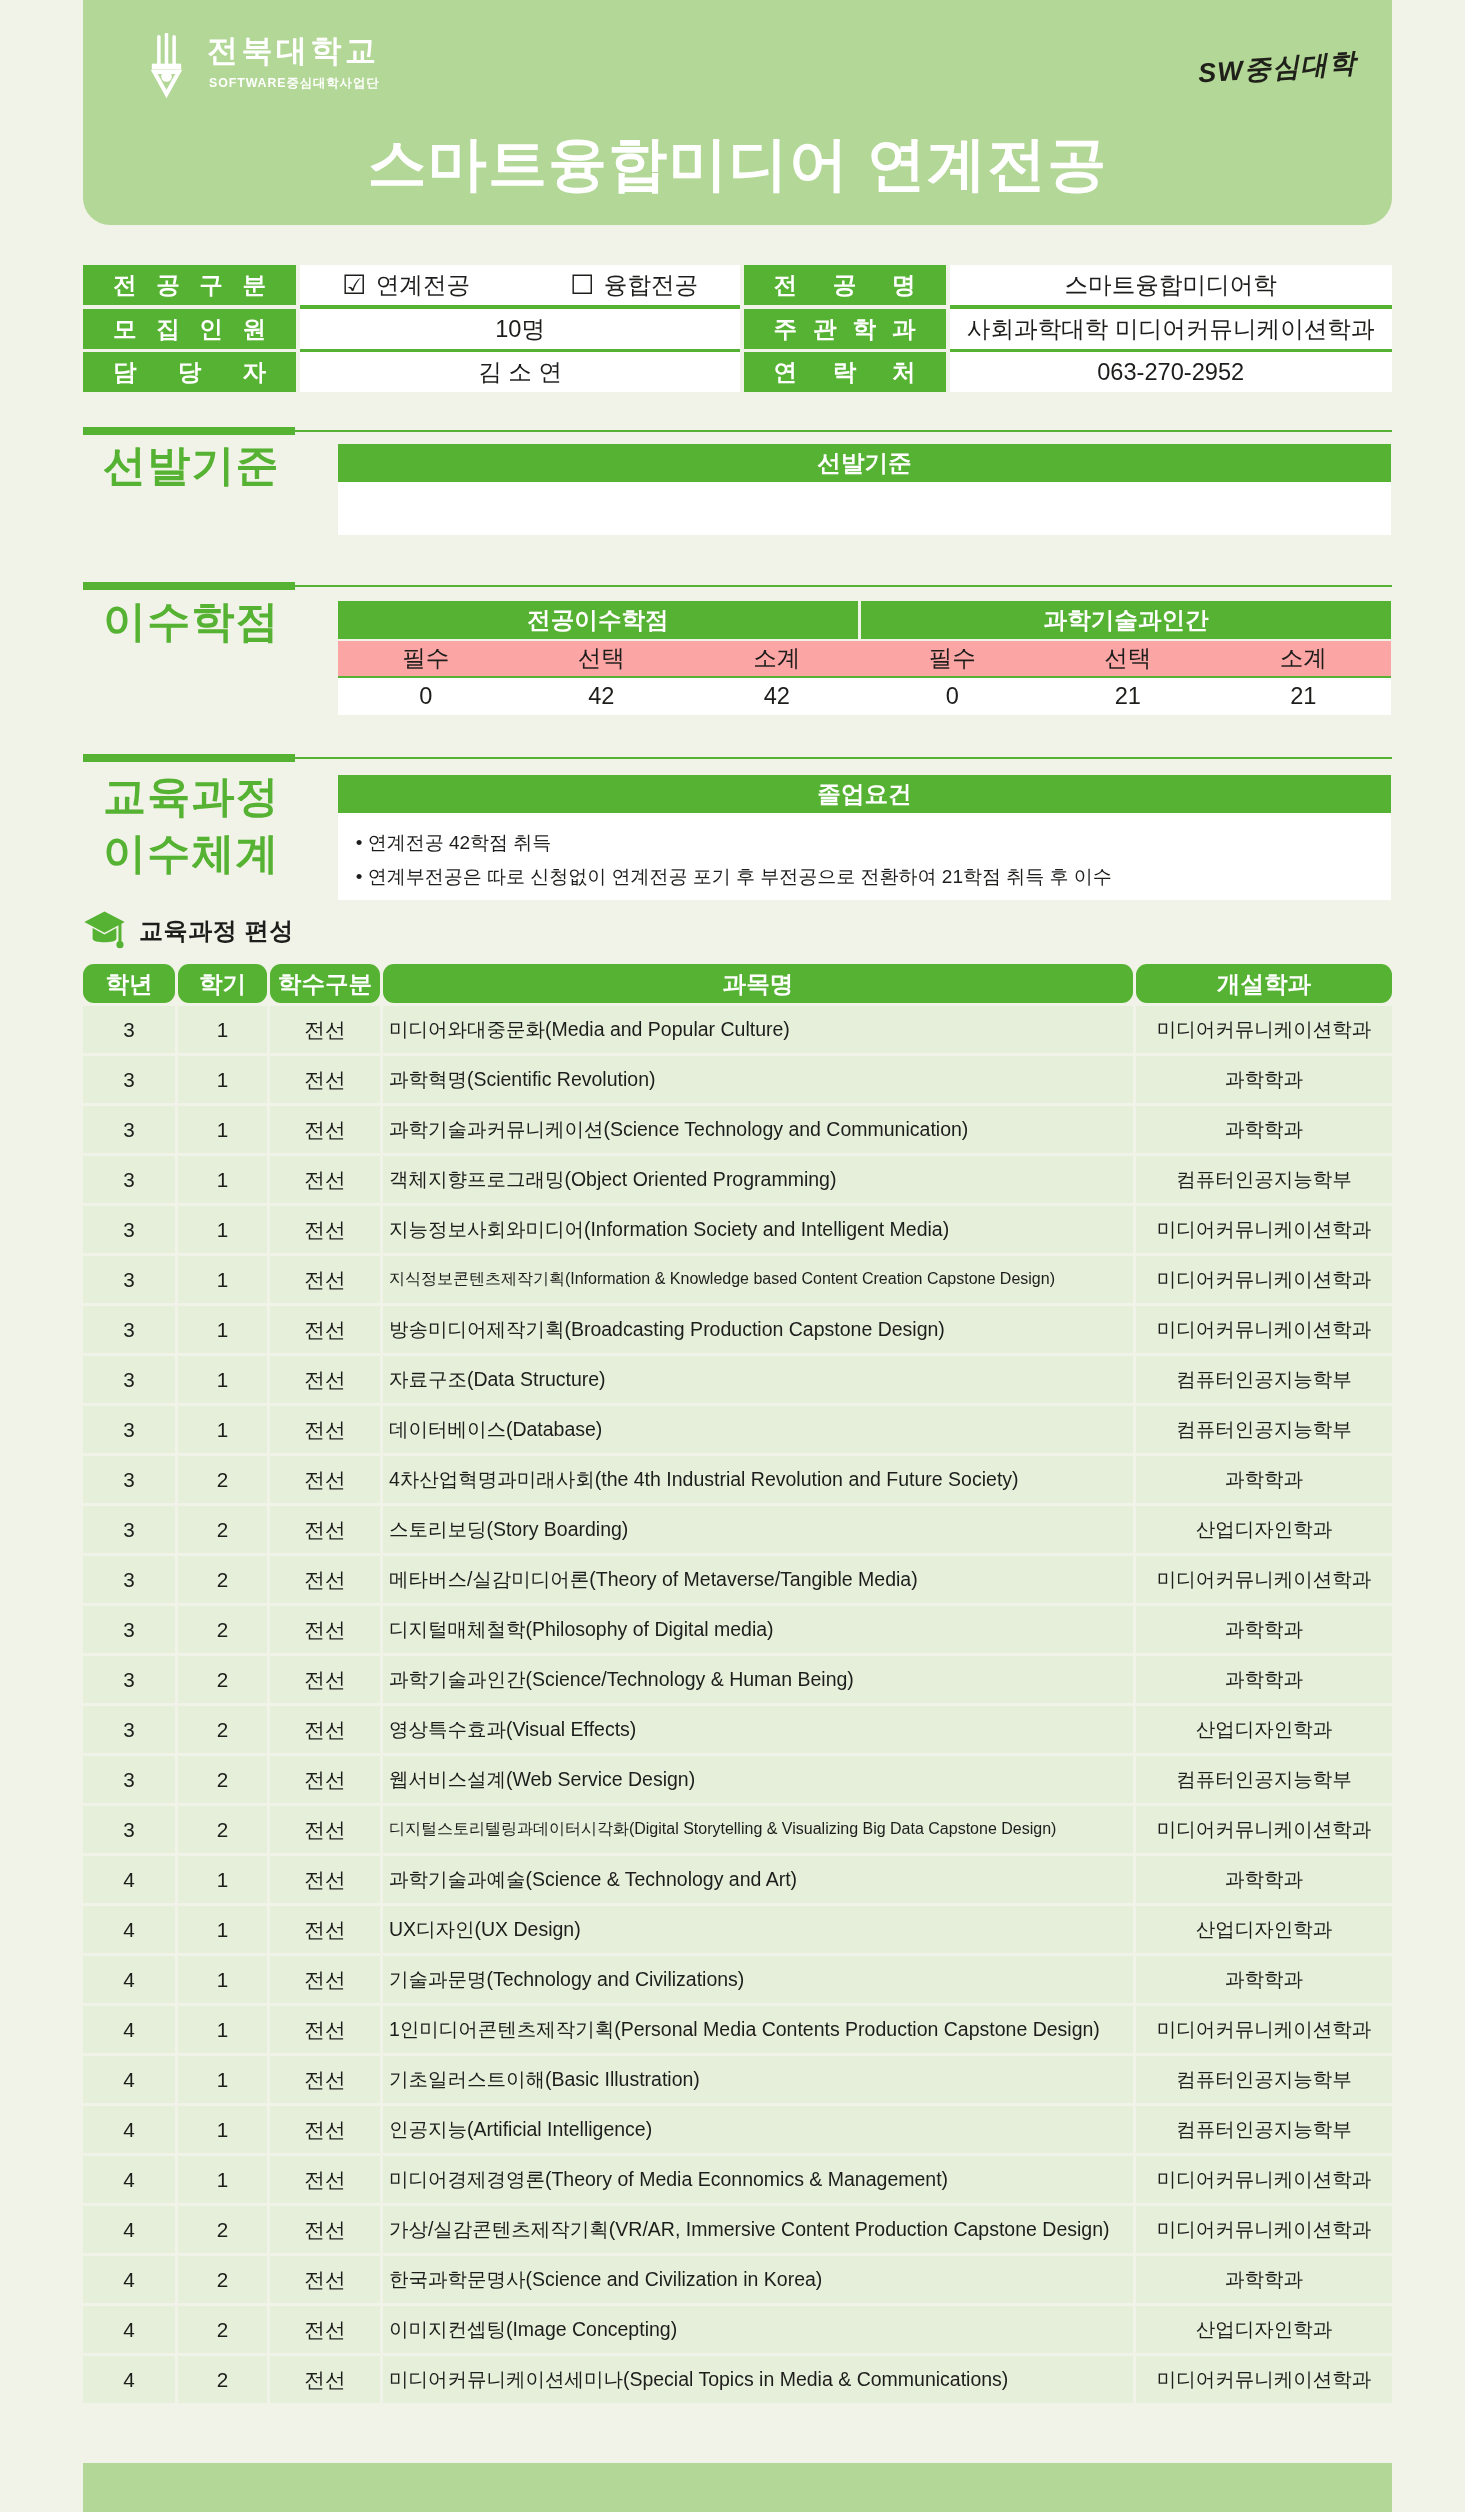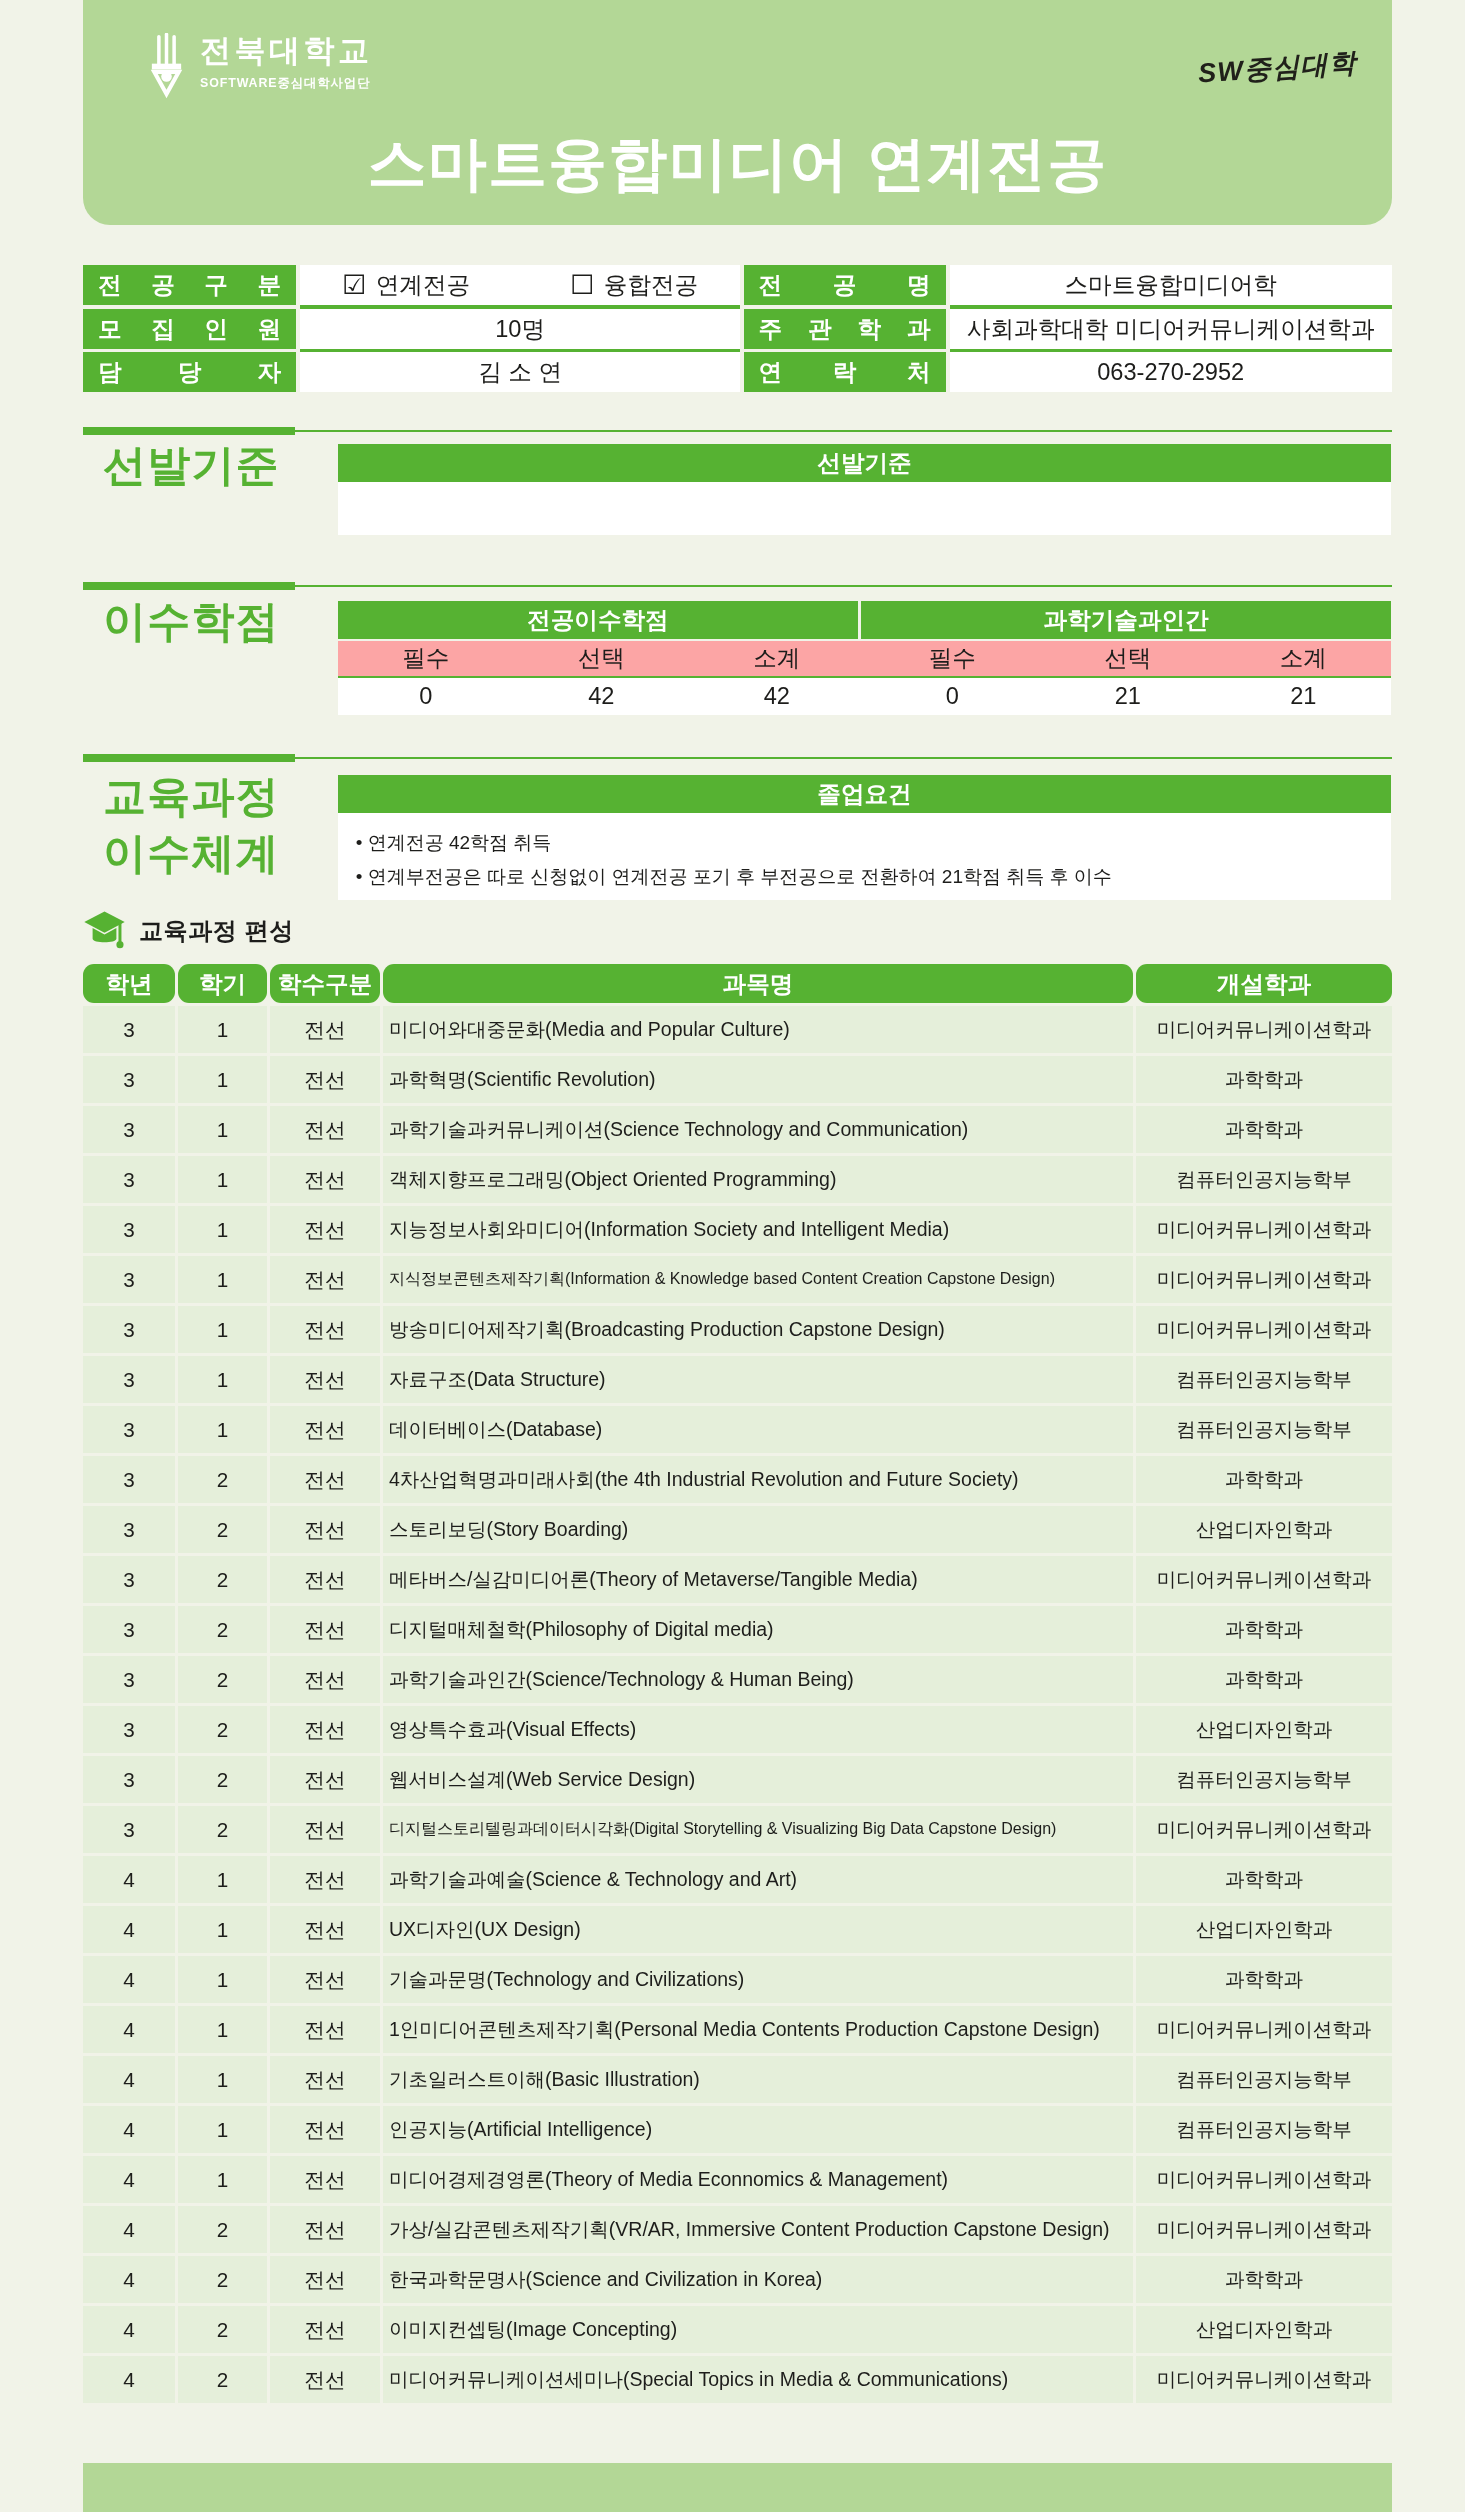--- a/index.html
+++ b/index.html
@@ -6,35 +6,35 @@
   body{
     width:1466px;height:2512px;position:relative;
     background:#F1F3E8;color:#1D1D1B;
     font-family:"Liberation Sans","DejaVu Sans",sans-serif;
     overflow:hidden;
   }
   .abs{position:absolute;}
 
   
   .banner{left:83px;top:0;width:1309px;height:225px;background:#B3D796;border-radius:0 0 27px 27px;}
-  .logo{position:absolute;left:63px;top:33px;display:flex;gap:13px;align-items:flex-start;color:#fff;}
+  .logo{position:absolute;left:63px;top:33px;display:flex;gap:20px;align-items:flex-start;color:#fff;text-align:right;}
   .emblem{width:41px;height:66px;flex:0 0 auto;}
   .logo-uni{font-size:31px;font-weight:bold;letter-spacing:3.5px;line-height:35px;}
   .logo-org{font-size:12.4px;font-weight:bold;letter-spacing:0.9px;margin-top:7px;}
   .sw-logo{position:absolute;right:35px;top:50px;font-size:27px;font-weight:bold;font-style:italic;
     transform:rotate(-4deg);color:#20201a;letter-spacing:1.2px;}
   .banner-title{position:absolute;left:0;right:0;top:125px;margin:0;text-align:center;
     font-size:59px;font-weight:800;color:#ffffff;letter-spacing:1.2px;}
 
   
   .info{left:83px;top:265px;width:1309px;}
   .irow{display:flex;height:40px;margin-bottom:3.5px;position:relative;}
   .icell{display:flex;align-items:center;box-sizing:border-box;}
   .ilabel{background:#56B232;color:#fff;font-size:23.6px;font-weight:bold;}
-  .ilabel span{display:block;width:100%;padding:0 15px;text-align:justify;text-align-last:justify;}
+  .ilabel span{display:block;width:100%;padding:0 30px;text-align:justify;text-align-last:justify;}
   .l1{width:213px;}
   .l2{width:202px;margin-left:3.5px;}
   .ival{background:#ffffff;justify-content:center;font-size:23.6px;position:relative;}
   .v1{width:440px;margin-left:4.1px;}
   .v2{width:442px;margin-left:4.1px;}
   .irow.sep .ival::after{content:"";position:absolute;left:0;right:0;bottom:-3.5px;height:3.5px;background:#56B232;}
   .opts{display:flex;gap:100px;}
   .opt{display:flex;align-items:center;gap:9.5px;font-size:23.6px;}
   .cb{font-size:27px;line-height:27px;}
 

